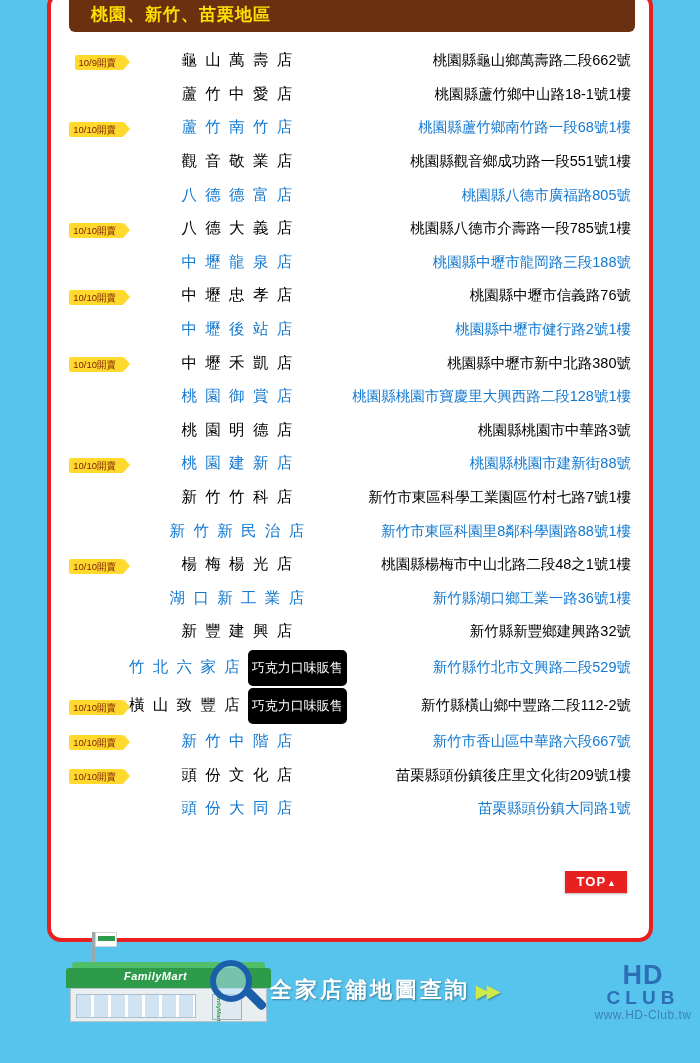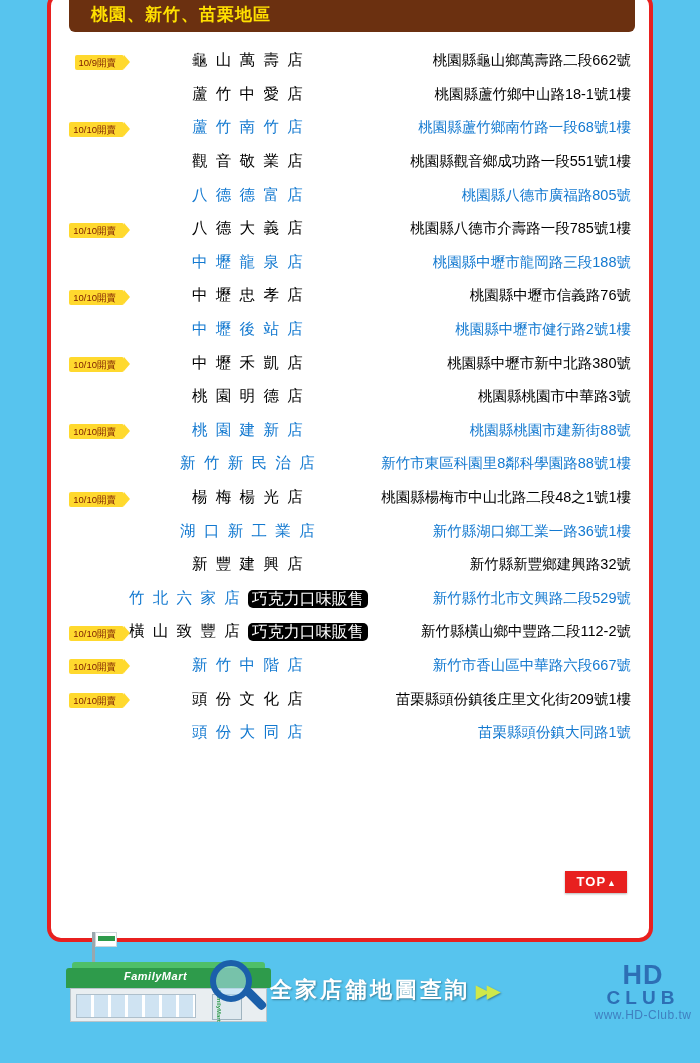--- a/index.html
+++ b/index.html
@@ -106,23 +106,23 @@
     border-top: 7.5px solid transparent;
     border-bottom: 7.5px solid transparent;
     border-left: 6px solid #ffd92e;
   }
 
   
   .choco-tag {
     display: inline-block;
     background: #000000;
     color: #ffffff;
-    font-size: 16px;
+    font-size: 13px;
     line-height: 14px;
-    padding: 2px 4px;
+    padding: 11px 4px;
     border-radius: 5px;
     margin-left: 6px;
     letter-spacing: 0;
     vertical-align: middle;
   }
 
   
   #top-button {
     position: absolute;
     right: 22px;
@@ -372,27 +372,37 @@
           <td class="name-cell c-blue"><span>中 壢 後 站 店</span></td>
           <td class="addr-cell c-blue">桃園縣中壢市健行路2號1樓</td>
         </tr>
         <tr>
           <td class="flag-cell"><span class="open-flag">10/10開賣</span></td>
           <td class="name-cell c-black"><span>中 壢 禾 凱 店</span></td>
           <td class="addr-cell c-black">桃園縣中壢市新中北路380號</td>
         </tr>
         <tr>
           <td class="flag-cell"></td>
+          <td class="name-cell c-blue"><span>桃 園 御 賞 店</span></td>
+          <td class="addr-cell c-blue">桃園縣桃園市寶慶里大興西路二段128號1樓</td>
+        </tr>
+        <tr>
+          <td class="flag-cell"></td>
           <td class="name-cell c-black"><span>桃 園 明 德 店</span></td>
           <td class="addr-cell c-black">桃園縣桃園市中華路3號</td>
         </tr>
         <tr>
           <td class="flag-cell"><span class="open-flag">10/10開賣</span></td>
           <td class="name-cell c-blue"><span>桃 園 建 新 店</span></td>
           <td class="addr-cell c-blue">桃園縣桃園市建新街88號</td>
+        </tr>
+        <tr>
+          <td class="flag-cell"></td>
+          <td class="name-cell c-black"><span>新 竹 竹 科 店</span></td>
+          <td class="addr-cell c-black">新竹市東區科學工業園區竹村七路7號1樓</td>
         </tr>
         <tr>
           <td class="flag-cell"></td>
           <td class="name-cell c-blue"><span>新 竹 新 民 治 店</span></td>
           <td class="addr-cell c-blue">新竹市東區科園里8鄰科學園路88號1樓</td>
         </tr>
         <tr>
           <td class="flag-cell"><span class="open-flag">10/10開賣</span></td>
           <td class="name-cell c-black"><span>楊 梅 楊 光 店</span></td>
           <td class="addr-cell c-black">桃園縣楊梅市中山北路二段48之1號1樓</td>

